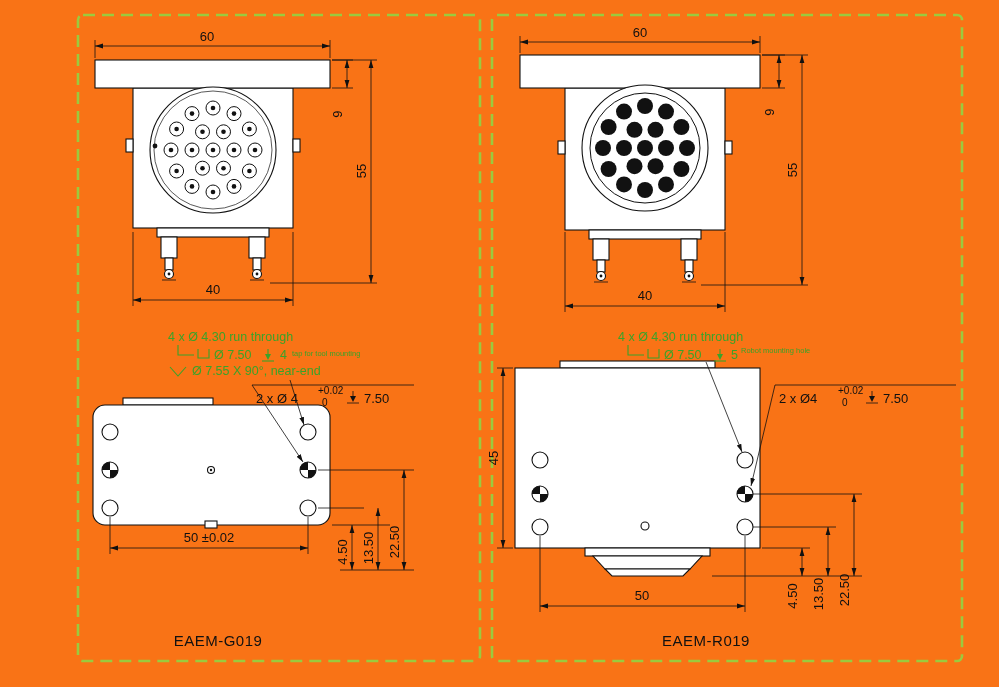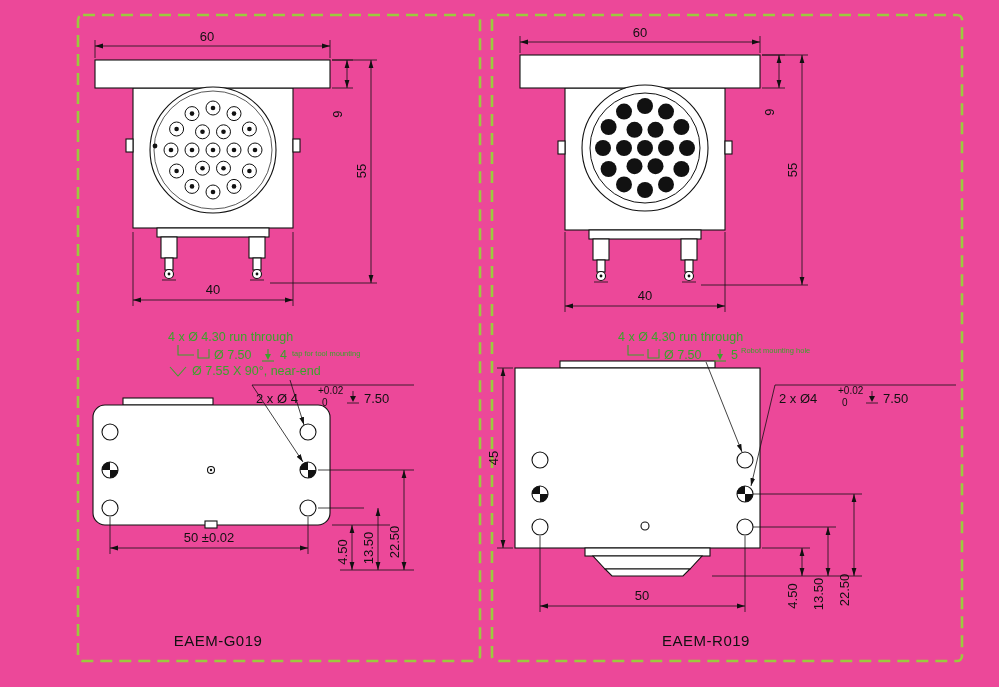--- a/index.html
+++ b/index.html
@@ -1,16 +1,16 @@
 <!DOCTYPE html>
 <html><head>
 <meta charset="utf-8">
 <style>
   html,body{margin:0;padding:0;background:#fff}
-  .stage{position:relative;width:999px;height:687px;background:#ec4899;overflow:hidden}
+  .stage{position:relative;width:999px;height:687px;background:#f97316;overflow:hidden}
   svg text{font-family:"Liberation Sans",sans-serif}
   .dim{font-size:13px;fill:#111}
   .sm{font-size:10px;fill:#111}
   .grn{font-size:12.5px;fill:#3aa32a}
   .gsm{font-size:7.5px;fill:#3aa32a}
   .lbl{font-size:15px;fill:#111;letter-spacing:.5px}
   .shape{fill:#fff;stroke:#111;stroke-width:1.1}
   .thin{fill:none;stroke:#111;stroke-width:.8}
   .gline{fill:none;stroke:#3aa32a;stroke-width:1.1}
 </style>

